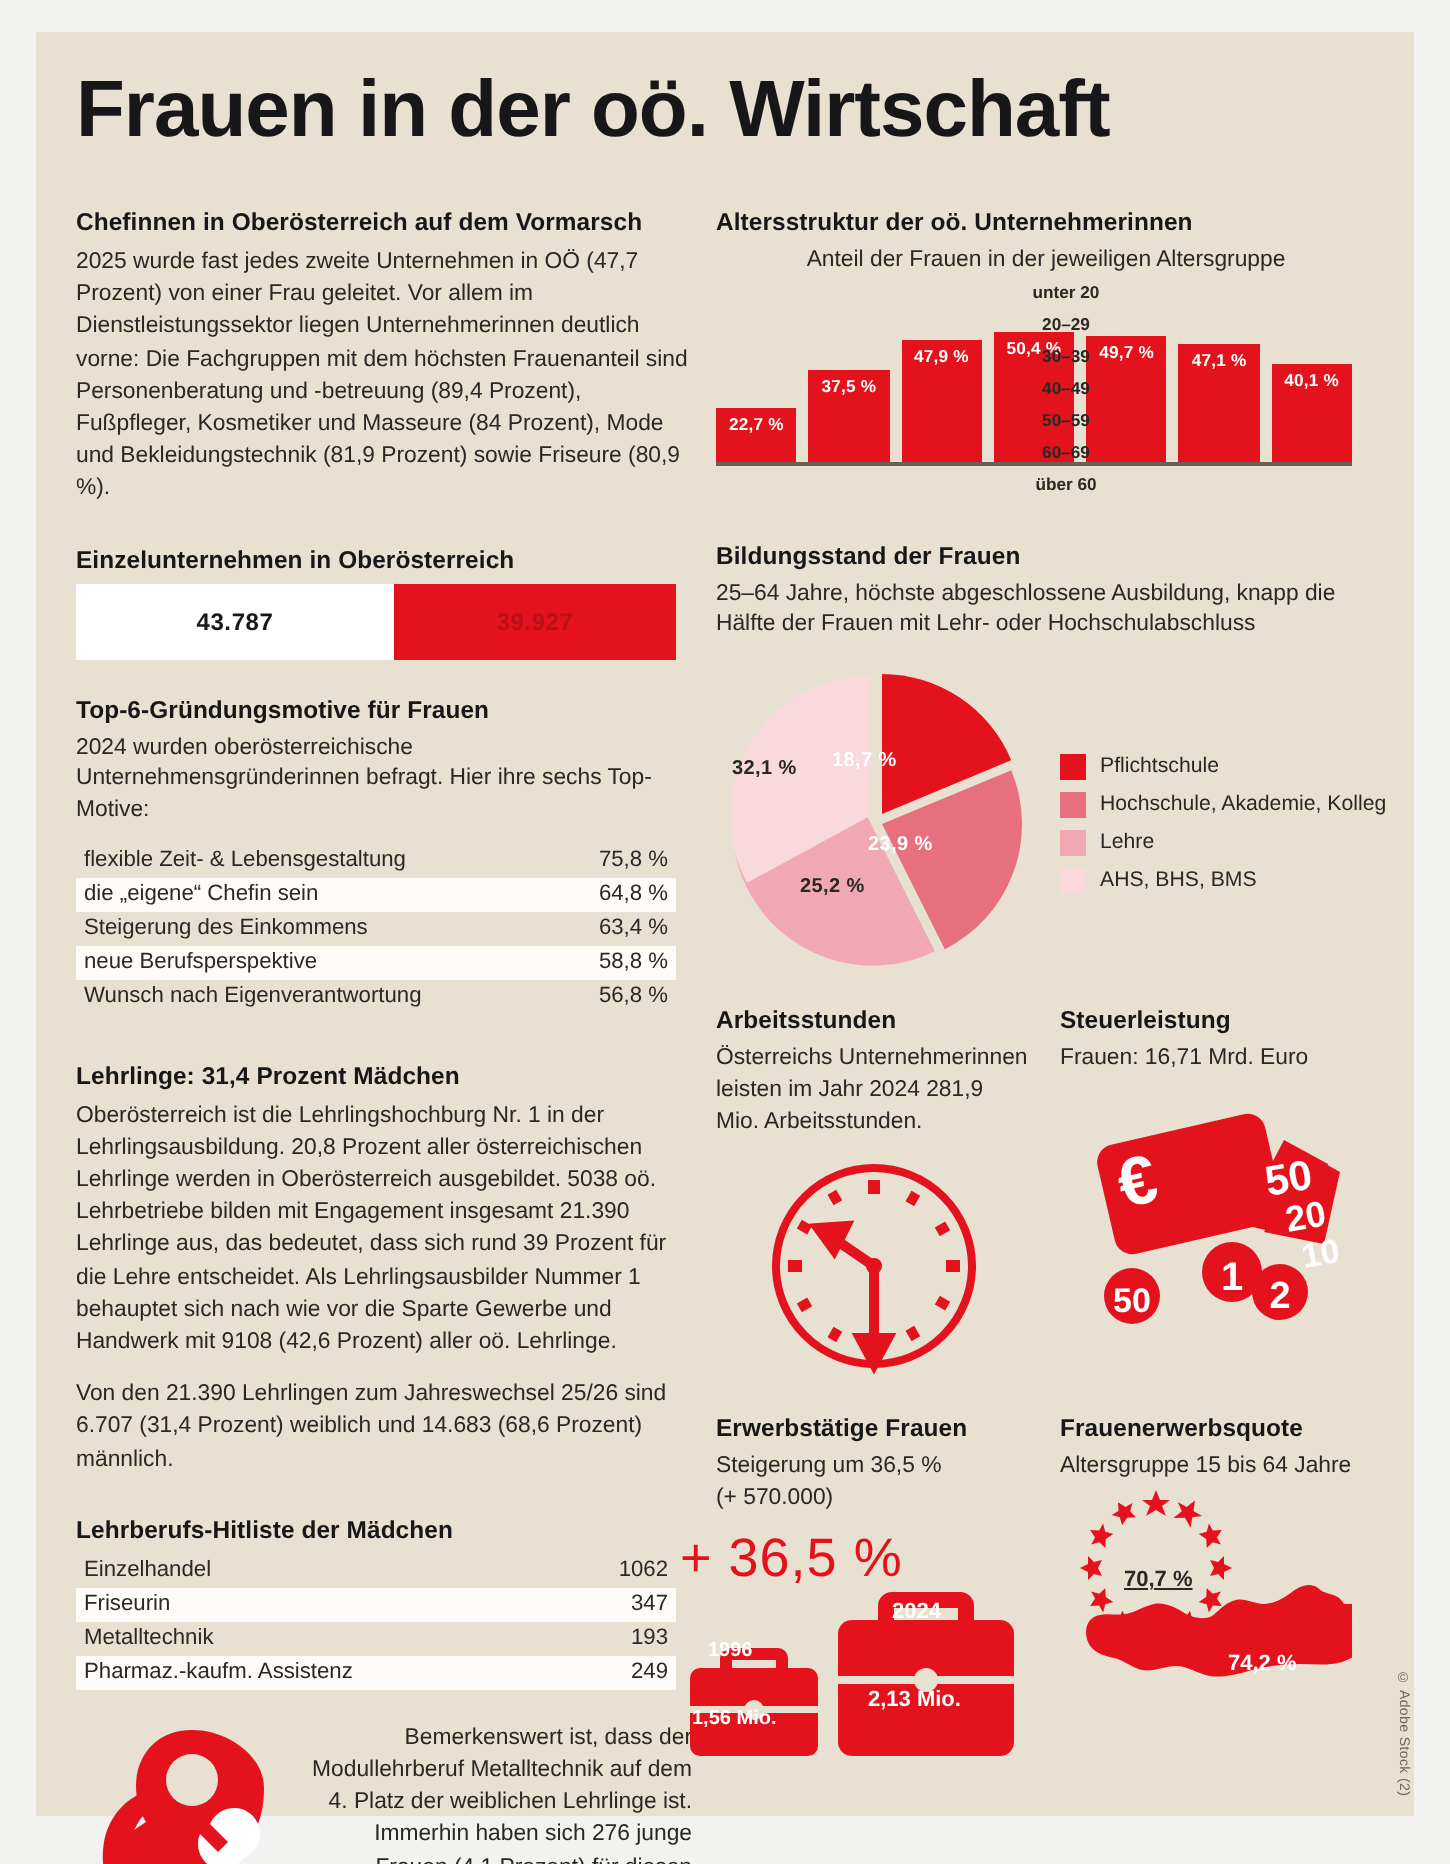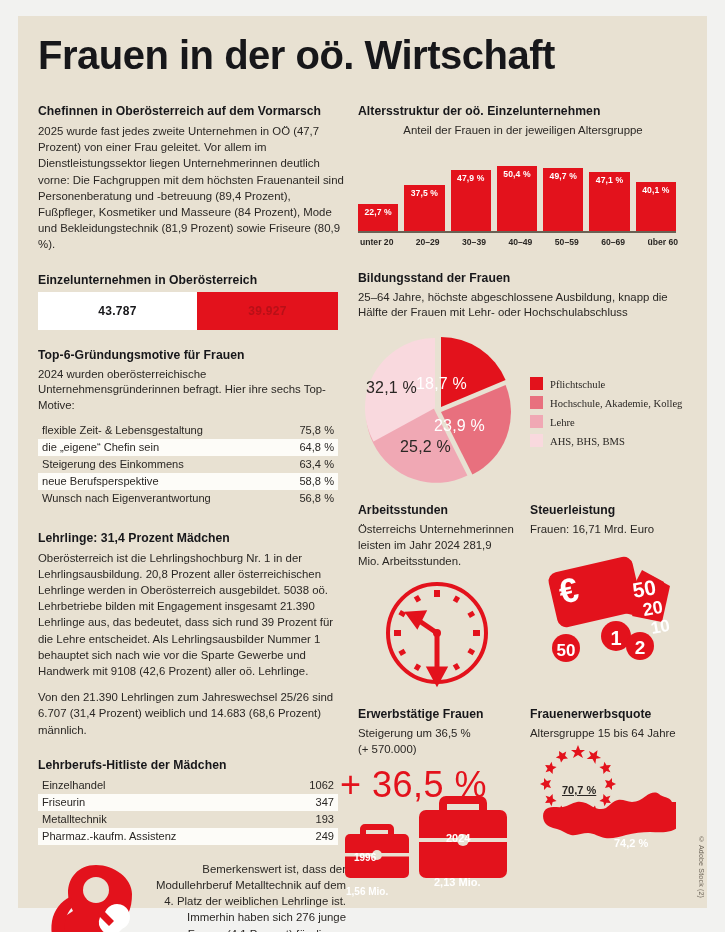--- a/index.html
+++ b/index.html
@@ -63,49 +63,49 @@
   .bars{position:absolute;left:0;bottom:12px;width:318px;height:80px;display:flex;align-items:flex-end;gap:6px;}
   .bar{
     position:relative;background:#e3121c;flex:1;
     display:flex;align-items:flex-start;justify-content:center;
   }
   .bar span{
     color:#ffffff;font-size:8.6px;font-weight:bold;margin-top:3px;letter-spacing:0.1px;
     white-space:nowrap;
   }
   .axis{position:absolute;left:0;bottom:12px;width:318px;height:1.5px;background:#6a6154;}
-  .barlabels{position:absolute;left:2px;bottom:-2px;width:318px;display:flex;gap:22px;}
+  .barlabels{position:absolute;left:16px;bottom:-2px;width:318px;display:flex;gap:6px;flex-direction:column;}
   .barlabels div{flex:1;text-align:center;font-size:8.6px;font-weight:bold;color:#2a2724;white-space:nowrap;}
 
   
   .piewrap{position:relative;width:330px;height:160px;margin-top:10px;}
   .legend{position:absolute;left:172px;top:46px;}
-  .legend .row{display:flex;align-items:flex-end;margin-bottom:6px;font-family:Liberation Serif, serif;}
+  .legend .row{display:flex;align-items:flex-start;margin-bottom:6px;}
   .legend .sw{width:13px;height:13px;margin-right:7px;flex:0 0 auto;}
   .legend .lb{font-size:10.6px;color:#2a2724;white-space:nowrap;}
-  .pielabel{position:absolute;font-size:16px;font-weight:normal;letter-spacing:0.2px;}
+  .pielabel{position:absolute;font-size:10px;font-weight:bold;letter-spacing:0.2px;}
 
   
   .two{display:flex;gap:14px;}
   .two > div{flex:1;}
 
   .bigpct{
-    font-size:36px;font-weight:normal;color:#e3121c;letter-spacing:0.5px;
+    font-size:27px;font-weight:normal;color:#e3121c;letter-spacing:0.5px;
     font-family:"Liberation Sans", sans-serif;
   }
 
   .credit{
     position:absolute;right:2px;bottom:10px;
     font-size:7px;color:#6e665a;
     writing-mode:vertical-rl;
     letter-spacing:0.2px;
   }
   .casebadge{
     position:absolute;background:#e3121c;color:#fff;font-size:10px;font-weight:bold;
-    padding:3px 7px;border-radius:3px;white-space:nowrap;margin-top:32px;
+    padding:3px 7px;border-radius:3px;white-space:nowrap;
   }
 </style>
 </head>
 <body>
 
 <div class="page">
 
   <div class="headline">Frauen in der oö. Wirtschaft</div>
 
   <div class="col-left">
@@ -194,21 +194,21 @@
           <circle cx="58" cy="113" r="4" fill="#e3121c"></circle>
         </g>
       </svg>
       <p class="body" style="position:absolute;left:112px;top:4px;width:196px;text-align:right;margin:0;">Bemerkenswert ist, dass der Modullehrberuf Metalltechnik auf dem 4. Platz der weiblichen Lehrlinge ist. Immerhin haben sich 276 junge Frauen (4,1 Prozent) für diesen Lehrberuf entschieden.</p>
     </div>
 
   </div>
 
   <div class="col-right">
 
-    <h3 class="sec">Altersstruktur der oö. Einzelunternehmen</h3>
+    <h3 class="sec">Altersstruktur der oö. Unternehmerinnen</h3>
     <p class="sub" style="margin-bottom:2px;text-align:center;">Anteil der Frauen in der jeweiligen Altersgruppe</p>
 
     <div class="barchart">
       <div class="bars">
         <div class="bar" style="height:36%">
             <span>22,7 %</span>
           </div>
         <div class="bar" style="height:60%">
             <span>37,5 %</span>
           </div>
@@ -422,21 +422,21 @@
                 <g transform="rotate(330) translate(0,-32)">
                     <polygon points="0,-6 2,-2 6,-2 3,1 4,5 0,3 -4,5 -3,1 -6,-2 -2,-2"></polygon>
                   </g>
               </g>
             </g>
             <g fill="#e3121c">
               <path d="M146 58 c-3 -6 -9 -4 -13 -8 c-4 -3 -9 -1 -13 2 c-4 3 -9 6 -14 6 c-5 0 -9 -3 -14 -2 c-5 1 -8 5 -12 8 c-4 2 -9 1 -13 -1 c-5 -3 -10 -6 -16 -5 c-5 1 -9 4 -14 5 c-5 1 -10 -1 -15 1 c-5 2 -6 8 -4 13 c2 5 8 7 13 8 c5 1 9 5 14 6 c6 1 11 -2 17 -2 c6 0 11 4 17 5 c7 1 14 -1 21 -3 c8 -2 16 -3 24 -3 c7 0 14 1 21 -1 c6 -2 11 -6 13 -12 c2 -6 1 -12 -2 -17 Z"></path>
             </g>
           </svg>
           <div style="position:absolute;left:32px;top:34px;font-size:11px;font-weight:bold;color:#2a2724;text-decoration:underline;">70,7 %</div>
-          <div style="position:absolute;left:84px;top:87px;font-size:11px;font-weight:bold;color:#ffffff;">74,2 %</div>
+          <div style="position:absolute;left:84px;top:76px;font-size:11px;font-weight:bold;color:#ffffff;">74,2 %</div>
         </div>
       </div>
     </div>
 
   </div>
 
   <div class="credit">© Adobe Stock (2)</div>
 </div>
 
 </body></html>

